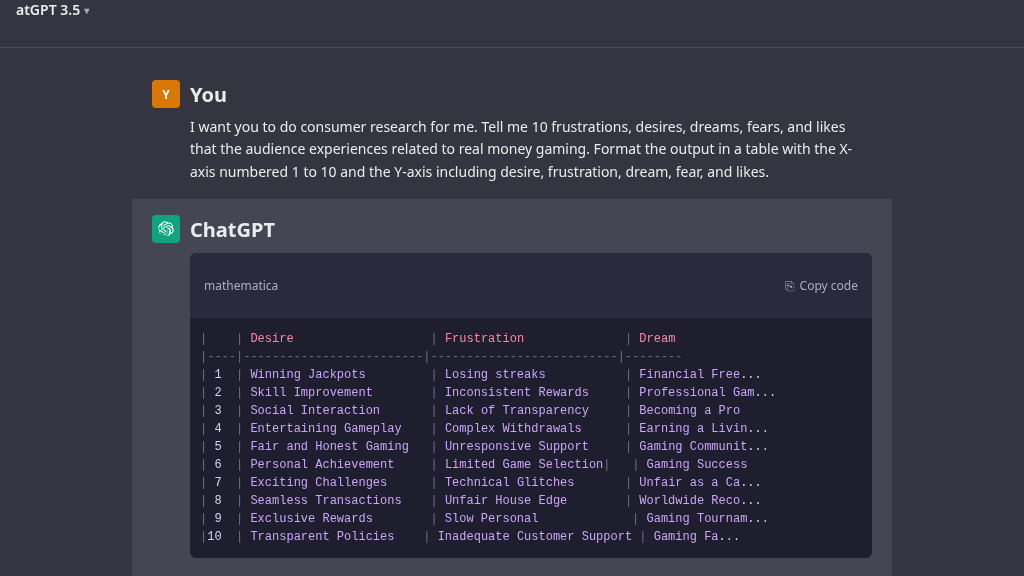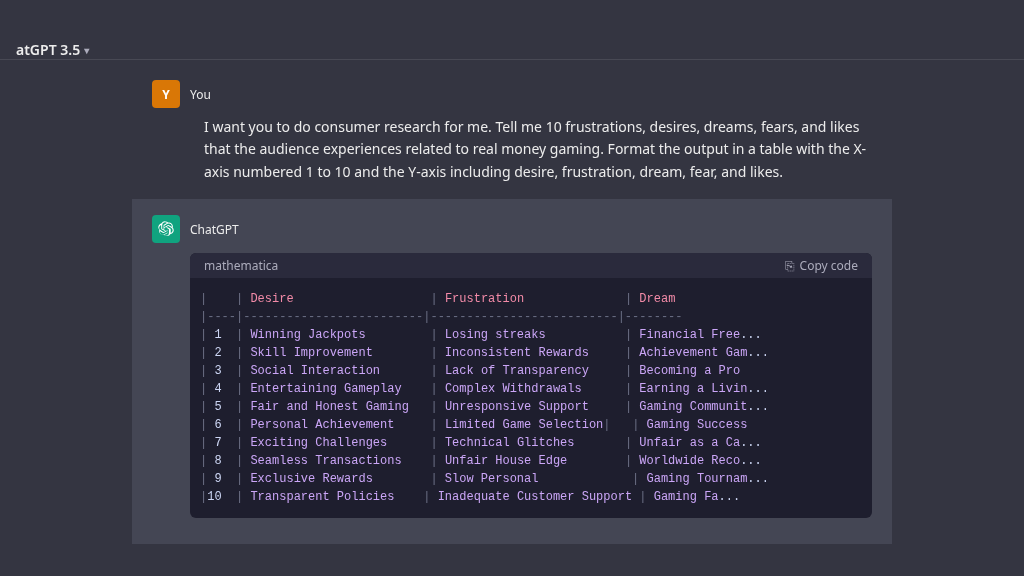--- a/index.html
+++ b/index.html
@@ -13,24 +13,24 @@
       overflow: hidden;
       position: relative;
     }
 
     
     .header {
       position: fixed;
       top: 0;
       left: 0;
       right: 0;
-      height: 60px;
+      height: 48px;
       background-color: #343541;
       display: flex;
-      align-items: flex-end;
+      align-items: flex-start;
       padding: 0 16px;
       z-index: 100;
       border-bottom: 1px solid rgba(255,255,255,0.1);
     }
     .model-selector {
       display: flex;
       align-items: center;
       gap: 4px;
       font-size: 14px;
       font-weight: 600;
@@ -83,26 +83,26 @@
       background-color: #d97706;
       display: flex;
       align-items: center;
       justify-content: center;
       font-size: 12px;
       font-weight: bold;
       color: white;
       flex-shrink: 0;
     }
     .message-author {
-      font-weight: 400;
-      font-size: 12px;
+      font-weight: 700;
+      font-size: 20px;
       text-align: right;
     }
     .user-content {
-      margin-left: 52px;
+      margin-left: 38px;
       line-height: 1.6;
       color: #ececec;
       font-size: 14px;
     }
 
     
     .chatgpt-message-wrapper {
       background-color: #444654;
     }
     .chatgpt-avatar {
@@ -135,21 +135,21 @@
       background-color: #1e1e2e;
       border-radius: 6px;
       overflow: hidden;
       margin: 10px 0;
       font-size: 12px;
     }
     .code-header {
       display: flex;
       justify-content: space-between;
       align-items: center;
-      padding: 3px 14px;
+      padding: 23px 14px;
       background-color: #2a2a3c;
       color: #acacbc;
       font-size: 12px;
     }
     .copy-btn {
       display: flex;
       align-items: center;
       gap: 5px;
       cursor: pointer;
       color: #acacbc;
@@ -211,21 +211,21 @@
         <div class="code-header">
           <span>mathematica</span>
           <div class="copy-btn">
             <span class="copy-icon">⎘</span>
             <span>Copy code</span>
           </div>
         </div>
         <div class="code-content"><span class="col-separator">|</span>    <span class="col-separator">|</span> <span class="col-desire">Desire</span>                   <span class="col-separator">|</span> <span class="col-frustration">Frustration</span>              <span class="col-separator">|</span> <span class="col-dream">Dream</span>
 <span class="col-separator">|----|-------------------------|--------------------------|--------</span>
 <span class="col-separator">|</span> <span class="row-number">1</span>  <span class="col-separator">|</span> <span class="col-value">Winning Jackpots</span>         <span class="col-separator">|</span> <span class="col-value">Losing streaks</span>           <span class="col-separator">|</span> <span class="col-value">Financial Free</span>...
-<span class="col-separator">|</span> <span class="row-number">2</span>  <span class="col-separator">|</span> <span class="col-value">Skill Improvement</span>        <span class="col-separator">|</span> <span class="col-value">Inconsistent Rewards</span>     <span class="col-separator">|</span> <span class="col-value">Achievement Gam</span>...
+<span class="col-separator">|</span> <span class="row-number">2</span>  <span class="col-separator">|</span> <span class="col-value">Skill Improvement</span>        <span class="col-separator">|</span> <span class="col-value">Inconsistent Rewards</span>     <span class="col-separator">|</span> <span class="col-value">Professional Gam</span>...
 <span class="col-separator">|</span> <span class="row-number">3</span>  <span class="col-separator">|</span> <span class="col-value">Social Interaction</span>       <span class="col-separator">|</span> <span class="col-value">Lack of Transparency</span>     <span class="col-separator">|</span> <span class="col-value">Becoming a Pro</span>
 <span class="col-separator">|</span> <span class="row-number">4</span>  <span class="col-separator">|</span> <span class="col-value">Entertaining Gameplay</span>    <span class="col-separator">|</span> <span class="col-value">Complex Withdrawals</span>      <span class="col-separator">|</span> <span class="col-value">Earning a Livin</span>...
 <span class="col-separator">|</span> <span class="row-number">5</span>  <span class="col-separator">|</span> <span class="col-value">Fair and Honest Gaming</span>   <span class="col-separator">|</span> <span class="col-value">Unresponsive Support</span>     <span class="col-separator">|</span> <span class="col-value">Gaming Communit</span>...
 <span class="col-separator">|</span> <span class="row-number">6</span>  <span class="col-separator">|</span> <span class="col-value">Personal Achievement</span>     <span class="col-separator">|</span> <span class="col-value">Limited Game Selection</span><span class="col-separator">|</span>   <span class="col-separator">|</span> <span class="col-value">Gaming Success</span>
 <span class="col-separator">|</span> <span class="row-number">7</span>  <span class="col-separator">|</span> <span class="col-value">Exciting Challenges</span>      <span class="col-separator">|</span> <span class="col-value">Technical Glitches</span>       <span class="col-separator">|</span> <span class="col-value">Unfair as a Ca</span>...
 <span class="col-separator">|</span> <span class="row-number">8</span>  <span class="col-separator">|</span> <span class="col-value">Seamless Transactions</span>    <span class="col-separator">|</span> <span class="col-value">Unfair House Edge</span>        <span class="col-separator">|</span> <span class="col-value">Worldwide Reco</span>...
 <span class="col-separator">|</span> <span class="row-number">9</span>  <span class="col-separator">|</span> <span class="col-value">Exclusive Rewards</span>        <span class="col-separator">|</span> <span class="col-value">Slow Personal</span>             <span class="col-separator">|</span> <span class="col-value">Gaming Tournam</span>...
 <span class="col-separator">|</span><span class="row-number">10</span>  <span class="col-separator">|</span> <span class="col-value">Transparent Policies</span>    <span class="col-separator">|</span> <span class="col-value">Inadequate Customer Support</span> <span class="col-separator">|</span> <span class="col-value">Gaming Fa</span>...</div>
       </div>
 

